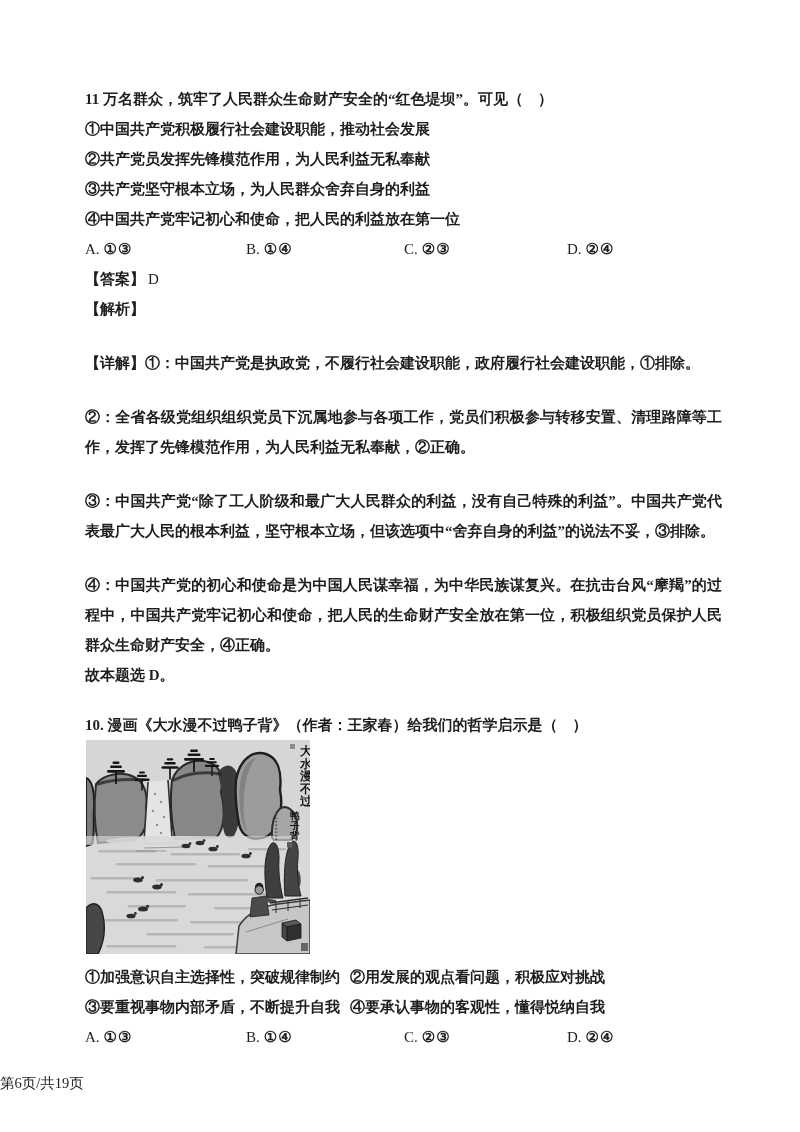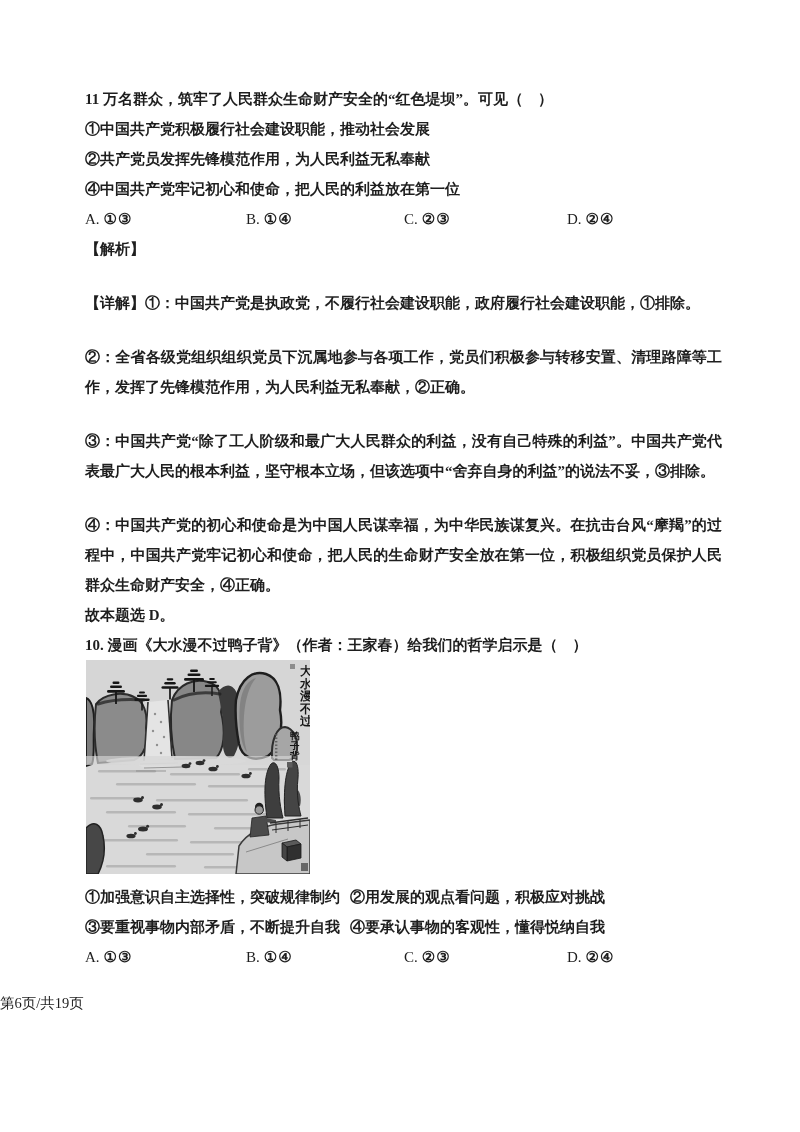--- a/index.html
+++ b/index.html
@@ -14,43 +14,45 @@
   .para  { font-size:15px; line-height:30px; font-weight:600; text-align:justify;margin-top:24px; }
   .ans-line { font-size:15px; line-height:30px; }
   .ans-line .blk { font-weight:600; }
   .ans-line .serif { font-family:"Liberation Serif",serif; font-weight:400; margin-left:3px; }
   .choices { display:grid; grid-template-columns:161px 158px 163px 1fr;
              font-size:15px; line-height:30px; }
   .choice .clabel { font-weight:400; margin-right:4px; }
   .choice .cval   { font-weight:600; letter-spacing:1px; }
   .optgrid { display:grid; grid-template-columns:265px 1fr;
              font-size:15px; line-height:30px; font-weight:600; }
-  .q10stem { }
+  .q10stem { margin-top:20px; }
   .cartoon-wrap { width:208px; height:214px; margin:0 0 8px 1px; }
   .footer { font-size:14.5px; line-height:30px;
             margin-top:16px; font-weight:400; }
 </style>
 </head>
 <body>
 
 <div class="page">
   <div class="content">
 
     <p class="line">11 万名群众，筑牢了人民群众生命财产安全的“红色堤坝”。可见（　）</p>
     <p class="line">①中国共产党积极履行社会建设职能，推动社会发展</p>
     <p class="line">②共产党员发挥先锋模范作用，为人民利益无私奉献</p>
+    <p class="line">③共产党坚守根本立场，为人民群众舍弃自身的利益</p>
     <p class="line">④中国共产党牢记初心和使命，把人民的利益放在第一位</p>
 
     <div class="choices">
       <span class="choice"><span class="clabel">A.</span><span class="cval">①③</span></span>
       <span class="choice"><span class="clabel">B.</span><span class="cval">①④</span></span>
       <span class="choice"><span class="clabel">C.</span><span class="cval">②③</span></span>
       <span class="choice"><span class="clabel">D.</span><span class="cval">②④</span></span>
     </div>
 
+    <p class="ans-line"><span class="blk">【答案】</span><span class="serif">D</span></p>
     <p class="line">【解析】</p>
     <p class="para">【详解】①：中国共产党是执政党，不履行社会建设职能，政府履行社会建设职能，①排除。</p>
     <p class="para">②：全省各级党组织组织党员下沉属地参与各项工作，党员们积极参与转移安置、清理路障等工作，发挥了先锋模范作用，为人民利益无私奉献，②正确。</p>
     <p class="para">③：中国共产党“除了工人阶级和最广大人民群众的利益，没有自己特殊的利益”。中国共产党代表最广大人民的根本利益，坚守根本立场，但该选项中“舍弃自身的利益”的说法不妥，③排除。</p>
     <p class="para">④：中国共产党的初心和使命是为中国人民谋幸福，为中华民族谋复兴。在抗击台风“摩羯”的过程中，中国共产党牢记初心和使命，把人民的生命财产安全放在第一位，积极组织党员保护人民群众生命财产安全，④正确。</p>
     <p class="line">故本题选 D。</p>
 
     <p class="line q10stem">10. 漫画《大水漫不过鸭子背》（作者：王家春）给我们的哲学启示是（　）</p>
 
     <div class="cartoon-wrap">

